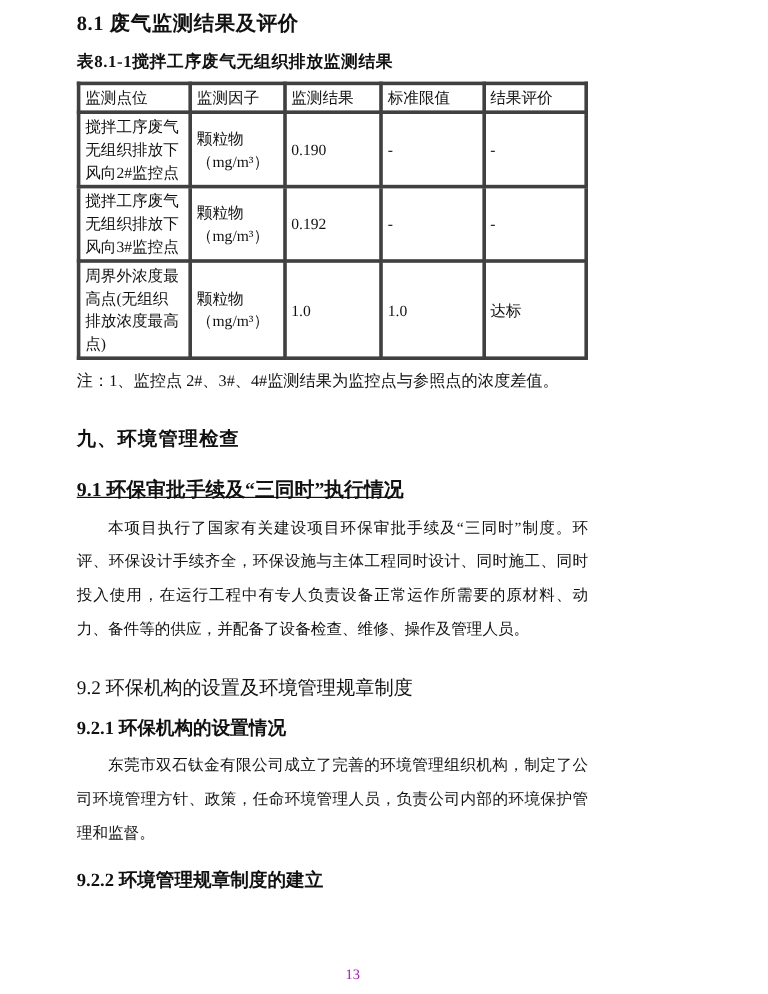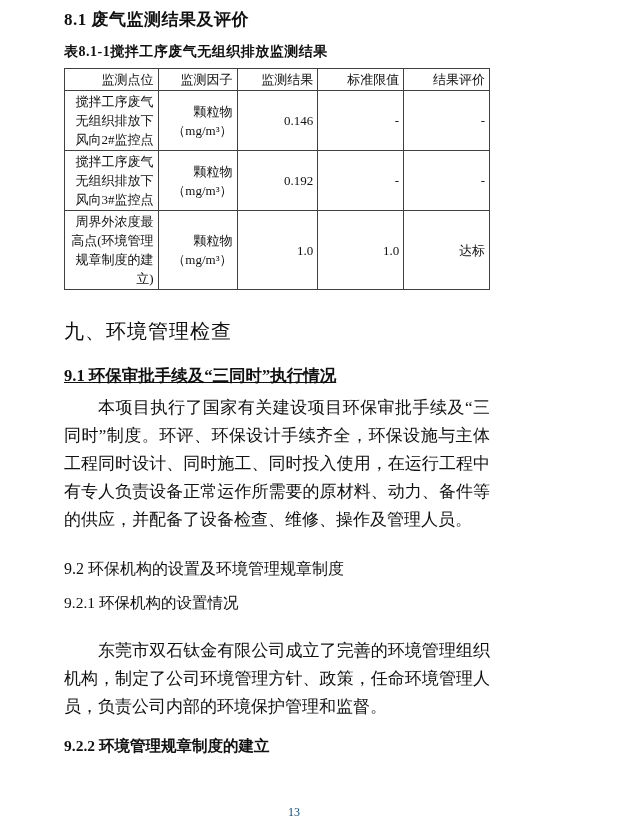--- a/index.html
+++ b/index.html
@@ -21,69 +21,69 @@
   .table-title {
     font-size: 14px; font-weight: bold; text-align: left;
     margin-bottom: 7px; letter-spacing: 0.5px;
   }
   table.monitor {
     width: 100%;
     border-collapse: collapse;
     table-layout: fixed;
   }
   table.monitor th, table.monitor td {
-    border: 1px solid #404040;
-    text-align: right; vertical-align: middle;
+    border: 3px solid #404040;
+    text-align: left; vertical-align: middle;
     font-size: 13px; line-height: 19px;
     padding: 1px 4px;
     font-weight: normal;
   }
   table.monitor th { height: 22px; }
   table.monitor td { height: 56px; }
   table.monitor tr.last td { height: 63px; }
   .c1 { width: 22.0%; }
   .c2 { width: 18.6%; }
   .c3 { width: 19.0%; }
   .c4 { width: 20.2%; }
   .c5 { width: 20.2%; }
   .notes { margin-top: 7px; font-size: 13.5px; }
   .note-line1 { line-height: 21px; }
   .note-line2 { line-height: 21px; margin-top: 7px; margin-left: 37px; }
   .h-9 {
-    font-size: 20px; font-weight: normal; letter-spacing: 1px;
+    font-size: 16px; font-weight: bold; letter-spacing: 1px;
     margin-top: 28px;
   }
   .h-91 {
     font-size: 16.5px; font-weight: bold;
     margin-top: 20px;
     text-decoration: underline;
   }
   .para {
-    font-size: 17px; line-height: 28px;
+    font-size: 13px; line-height: 28px;
     text-align: justify; text-indent: 2em;
     margin-top: 7px;
   }
   .h-92 {
     font-size: 16px; font-weight: normal;
     margin-top: 25px;
   }
   .h-921 {
-    font-size: 15.5px; font-weight: normal;
+    font-size: 15.5px; font-weight: bold;
     margin-top: 13px;
   }
-  .para-2 { margin-top: 23px; }
+  .para-2 { margin-top: 6px; }
   .h-922 {
     font-size: 15.5px; font-weight: bold;
     margin-top: 15px;
   }
   .page-number {
     position: absolute;
     bottom: 8px; left: 0; width: 100%;
     text-align: center;
-    font-size: 12px; color: #0c4a6e;
+    font-size: 12px; color: #a21caf;
   }
 </style>
 </head>
 <body>
 
 <div class="page">
 
   <div class="h-81">8.1 废气监测结果及评价</div>
 
   <div class="table-title">表8.1-1搅拌工序废气无组织排放监测结果</div>
@@ -105,48 +105,49 @@
         <th>结果评价</th>
       </tr>
     </thead>
     <tbody>
       <tr>
         <td>搅拌工序废气无组织排放下风向2#监控点</td>
         <td>
           <div>颗粒物</div>
           <div>（mg/m³）</div>
         </td>
-        <td>0.146</td>
+        <td>0.190</td>
         <td>-</td>
         <td>-</td>
       </tr>
       <tr>
         <td>搅拌工序废气无组织排放下风向3#监控点</td>
         <td>
           <div>颗粒物</div>
           <div>（mg/m³）</div>
         </td>
         <td>0.192</td>
         <td>-</td>
         <td>-</td>
       </tr>
       <tr class="last">
-        <td>周界外浓度最高点(环境管理规章制度的建立)</td>
+        <td>周界外浓度最高点(无组织排放浓度最高点)</td>
         <td>
           <div>颗粒物</div>
           <div>（mg/m³）</div>
         </td>
         <td>1.0</td>
         <td>1.0</td>
         <td>达标</td>
       </tr>
     </tbody>
   </table>
 
   <div class="notes">
+    <div class="note-line1">注：1、监控点 2#、3#、4#监测结果为监控点与参照点的浓度差值。</div>
   </div>
 
   <div class="h-9">九、环境管理检查</div>
 
   <div class="h-91">9.1 环保审批手续及“三同时”执行情况</div>
   <div class="para">本项目执行了国家有关建设项目环保审批手续及“三同时”制度。环评、环保设计手续齐全，环保设施与主体工程同时设计、同时施工、同时投入使用，在运行工程中有专人负责设备正常运作所需要的原材料、动力、备件等的供应，并配备了设备检查、维修、操作及管理人员。</div>
 
   <div class="h-92">9.2 环保机构的设置及环境管理规章制度</div>
 
   <div class="h-921">9.2.1 环保机构的设置情况</div>

